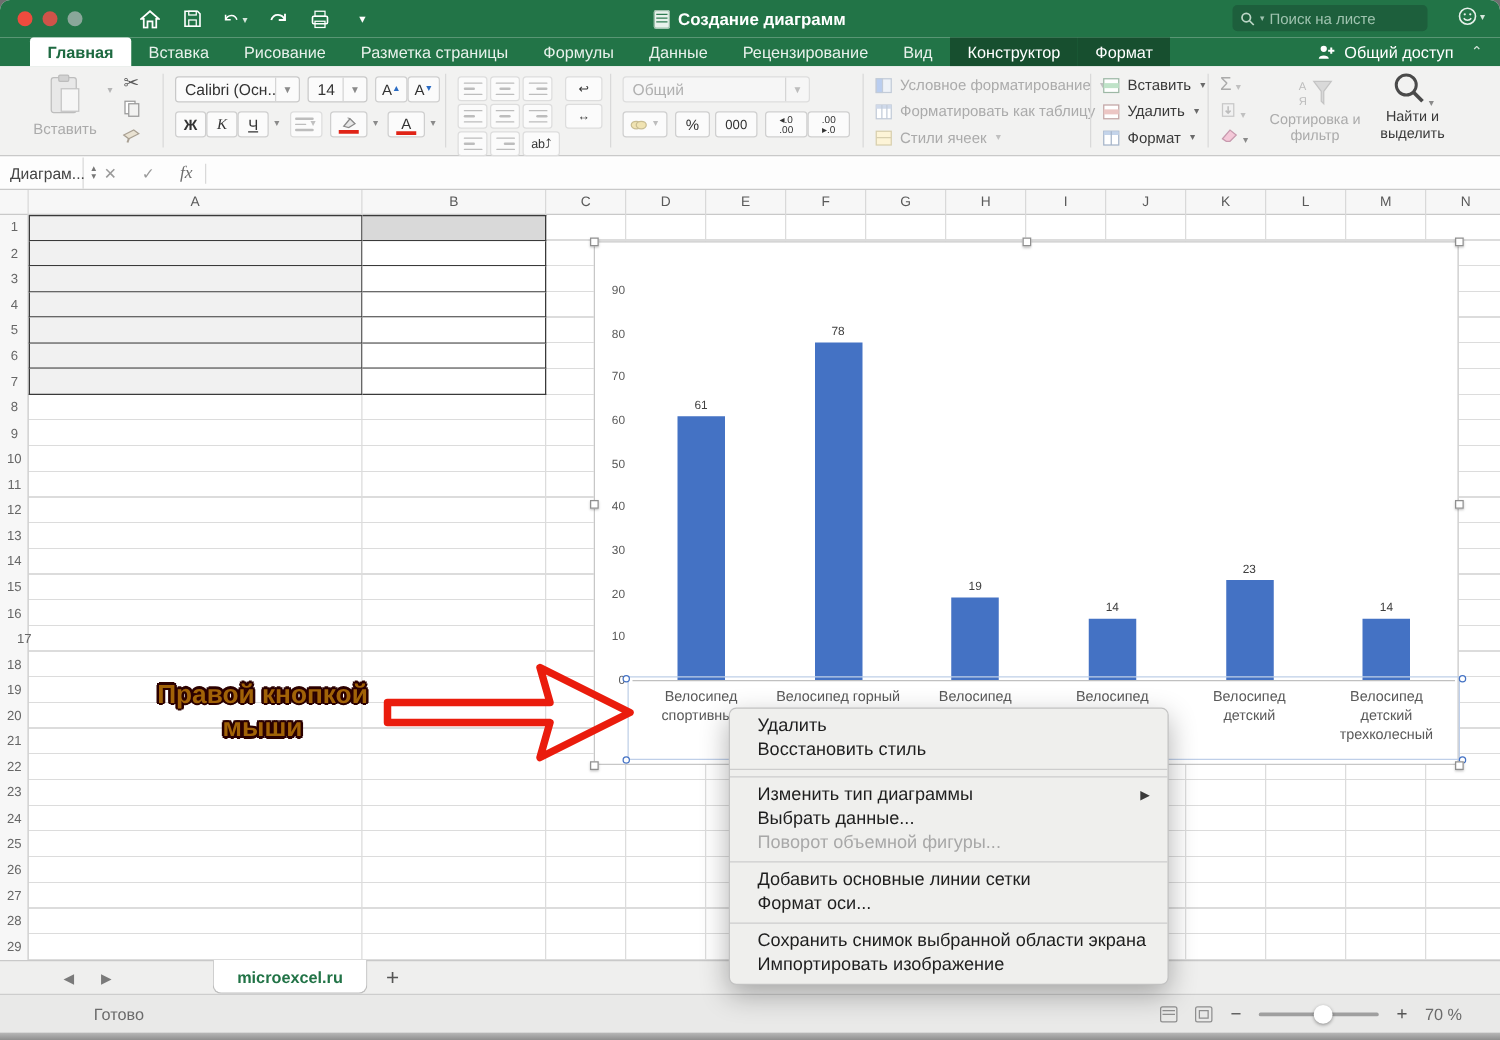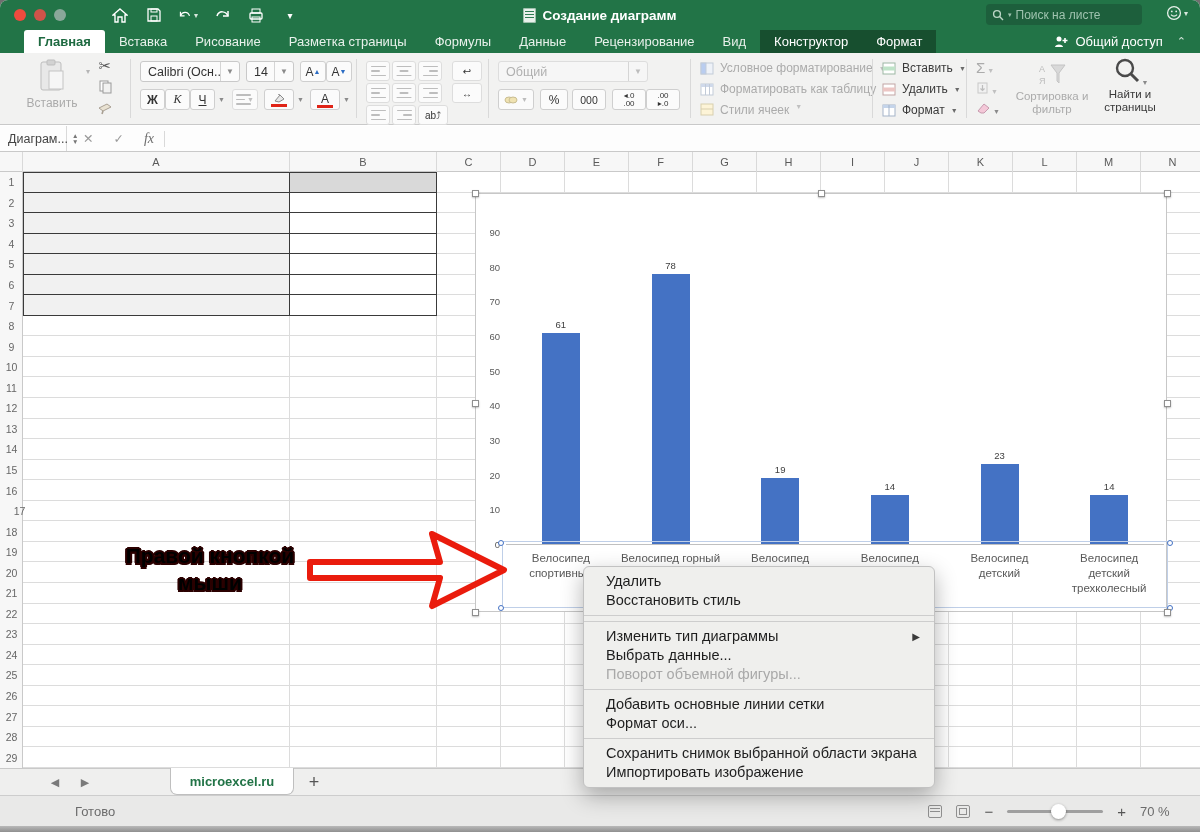--- a/index.html
+++ b/index.html
@@ -70,21 +70,21 @@
   .chart-title{position:absolute;text-align:center;font-size:13px;color:#595959;}
   .ytick{position:absolute;font-size:9.5px;color:#595959;text-align:right;width:22px;}
   .bar{position:absolute;background:#4472c4;}
   .dlabel{position:absolute;font-size:9.5px;color:#404040;text-align:center;}
   .axisline{position:absolute;height:1px;background:#c0c0c0;}
   .catlabel{position:absolute;font-size:11.5px;color:#595959;text-align:center;line-height:15px;}
   .handle{position:absolute;width:7px;height:7px;background:#fff;border:1px solid #8f8f8f;box-shadow:0 1px 2px rgba(0,0,0,.25);z-index:4;}
   .axsel{position:absolute;border:1px solid #bfcfe8;z-index:3;}
   .axdot{position:absolute;width:6px;height:6px;border:1.5px solid #4472c4;background:#fff;border-radius:50%;}
   
-  .ann{position:absolute;z-index:5;color:#000000;font-weight:bold;font-size:21px;text-align:center;line-height:27px;
+  .ann{position:absolute;z-index:5;color:#a16207;font-weight:bold;font-size:21px;text-align:center;line-height:27px;
        text-shadow:-1.5px -1.5px 0 #2b0000,1.5px -1.5px 0 #2b0000,-1.5px 1.5px 0 #2b0000,1.5px 1.5px 0 #2b0000,0 2px 0 #2b0000,0 -2px 0 #2b0000,2px 0 0 #2b0000,-2px 0 0 #2b0000;}
   .arrow-svg{position:absolute;z-index:5;}
   
   .cmenu{position:absolute;left:583px;top:566px;width:352px;background:#efefed;border:1px solid #c2c2c2;border-radius:6px;
          box-shadow:0 8px 22px rgba(0,0,0,.3);z-index:20;padding:5px 0;font-size:14.5px;color:#1e1e1e;}
   .mi{height:19px;line-height:19px;padding-left:22px;white-space:nowrap;display:flex;align-items:center;}
   .mi .sub{margin-left:auto;margin-right:14px;font-size:10px;color:#3a3a3a;}
   .mi.disabled{color:#a8a8a8;}
   .msep{border-top:1px solid #cdcdcd;margin:5px 0;}
   .ringwrap{margin:4px 6px;border:2.5px solid #e02417;border-radius:10px;padding:4px 0;}
@@ -361,21 +361,21 @@
       <div style="display:flex;align-items:center;gap:6px;">
         <svg width="14" height="13" viewBox="0 0 14 13">
             <rect x="1" y="1" width="12" height="11" fill="#fff" stroke="#c2cbd8"></rect>
             <rect x="1" y="1" width="12" height="3" fill="#cfd9ea"></rect>
             <line x1="5.5" y1="1" x2="5.5" y2="12" stroke="#c2cbd8"></line>
             <line x1="9.5" y1="1" x2="9.5" y2="12" stroke="#c2cbd8"></line>
           </svg>
         <span class="grayed">Форматировать как таблицу</span>
           <span style="font-size:7px;color:#c0c0c0;">▼</span>
         </div>
-      <div style="display:flex;gap:6px;">
+      <div style="display:flex;align-items:center;gap:6px;">
         <svg width="14" height="13" viewBox="0 0 14 13">
             <rect x="1" y="1" width="12" height="11" fill="#fdf4d7" stroke="#d8cfae"></rect>
             <path d="M1 6 H13" stroke="#d8cfae"></path>
           </svg>
         <span class="grayed">Стили ячеек</span>
           <span style="font-size:7px;color:#c0c0c0;">▼</span>
         </div>
     </div>
     <div class="rdiv" style="left:872px;"></div>
 
@@ -424,21 +424,21 @@
           <text x="2" y="23" font-size="9" fill="#bdbdbd">Я</text>
           <path d="M14 4 H28 L22 12 V22 L20 20 V12 Z" fill="#d9d9d9" stroke="#c4c4c4"></path>
         </svg>
       <div class="grayed lbl2" style="font-size:11.5px;">Сортировка и фильтр</div>
     </div>
     <div style="position:absolute;left:1094px;top:4px;width:72px;text-align:center;">
       <svg width="30" height="28" viewBox="0 0 30 28">
           <circle cx="13" cy="11" r="8" fill="none" stroke="#4a4a4a" stroke-width="2.4"></circle>
           <line x1="19" y1="17" x2="26" y2="24" stroke="#4a4a4a" stroke-width="3"></line>
         </svg><span style="font-size:7px;color:#8a8a8a;">▼</span>
-      <div class="dark lbl2" style="font-size:11.5px;">Найти и страницы</div>
+      <div class="dark lbl2" style="font-size:11.5px;">Найти и выделить</div>
     </div>
   </div>
 
   <div class="fbar">
     <div class="namebox">
       <span>Диаграм...</span>
       <span class="stepper">
           <span>▲</span>
           <span>▼</span>
         </span>

